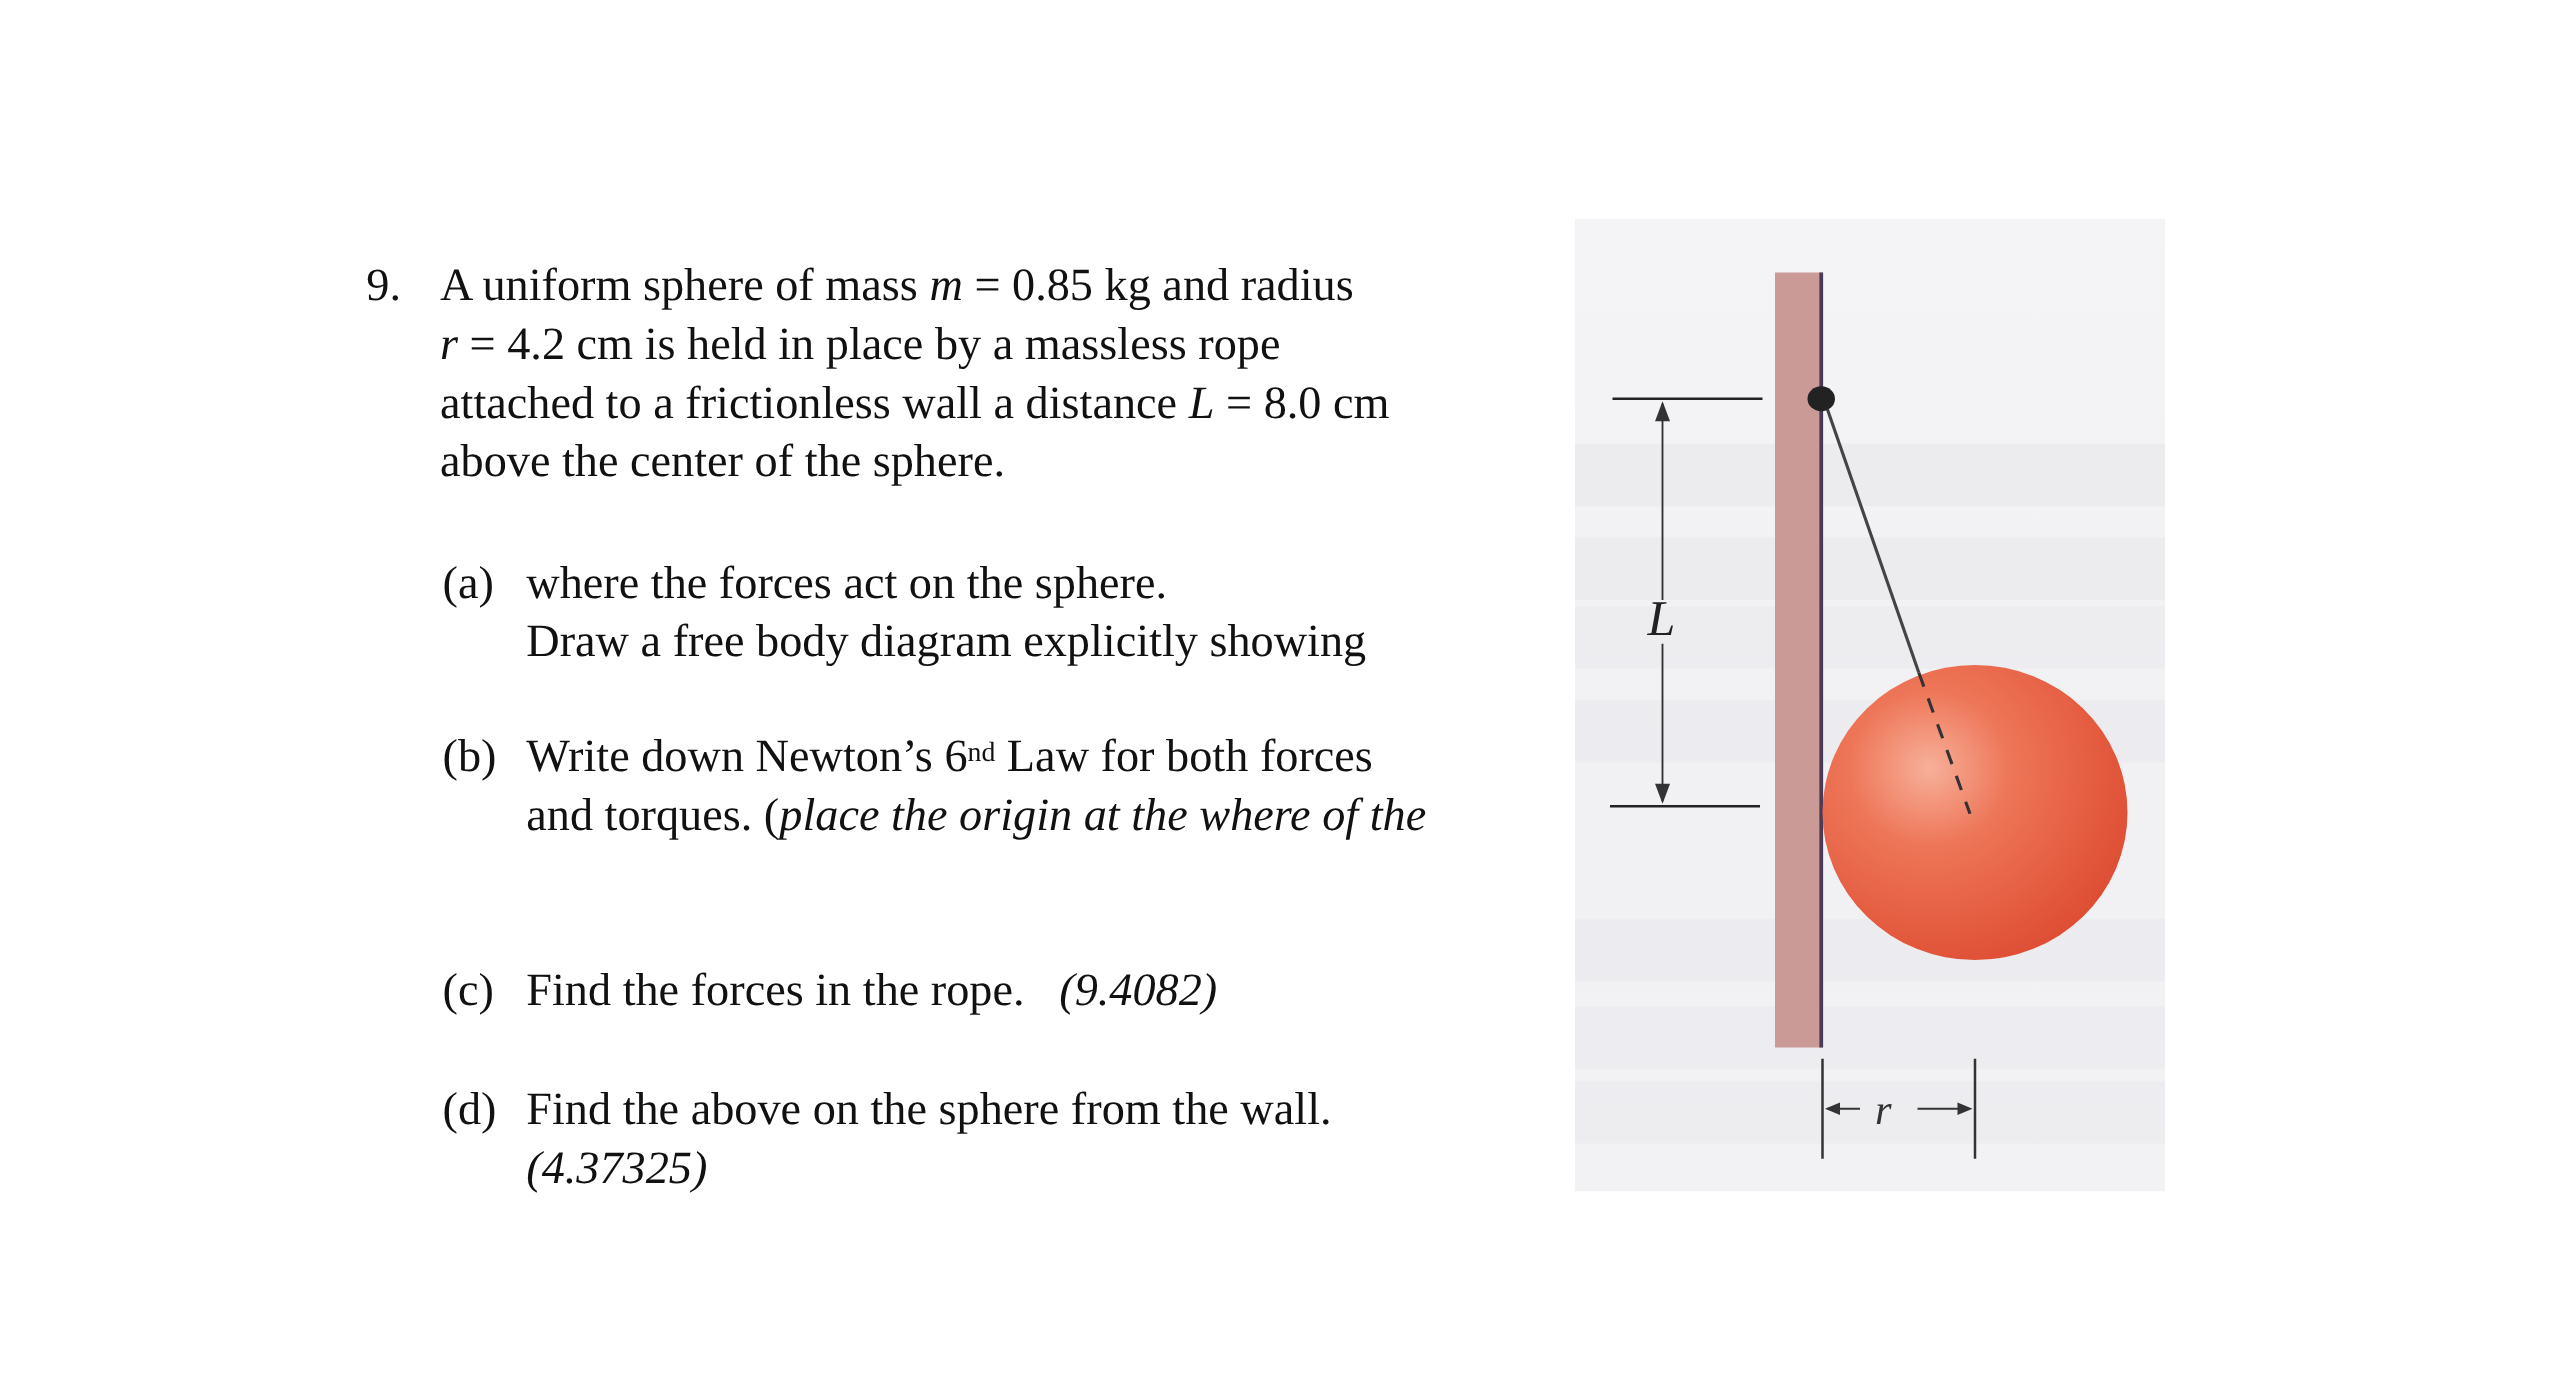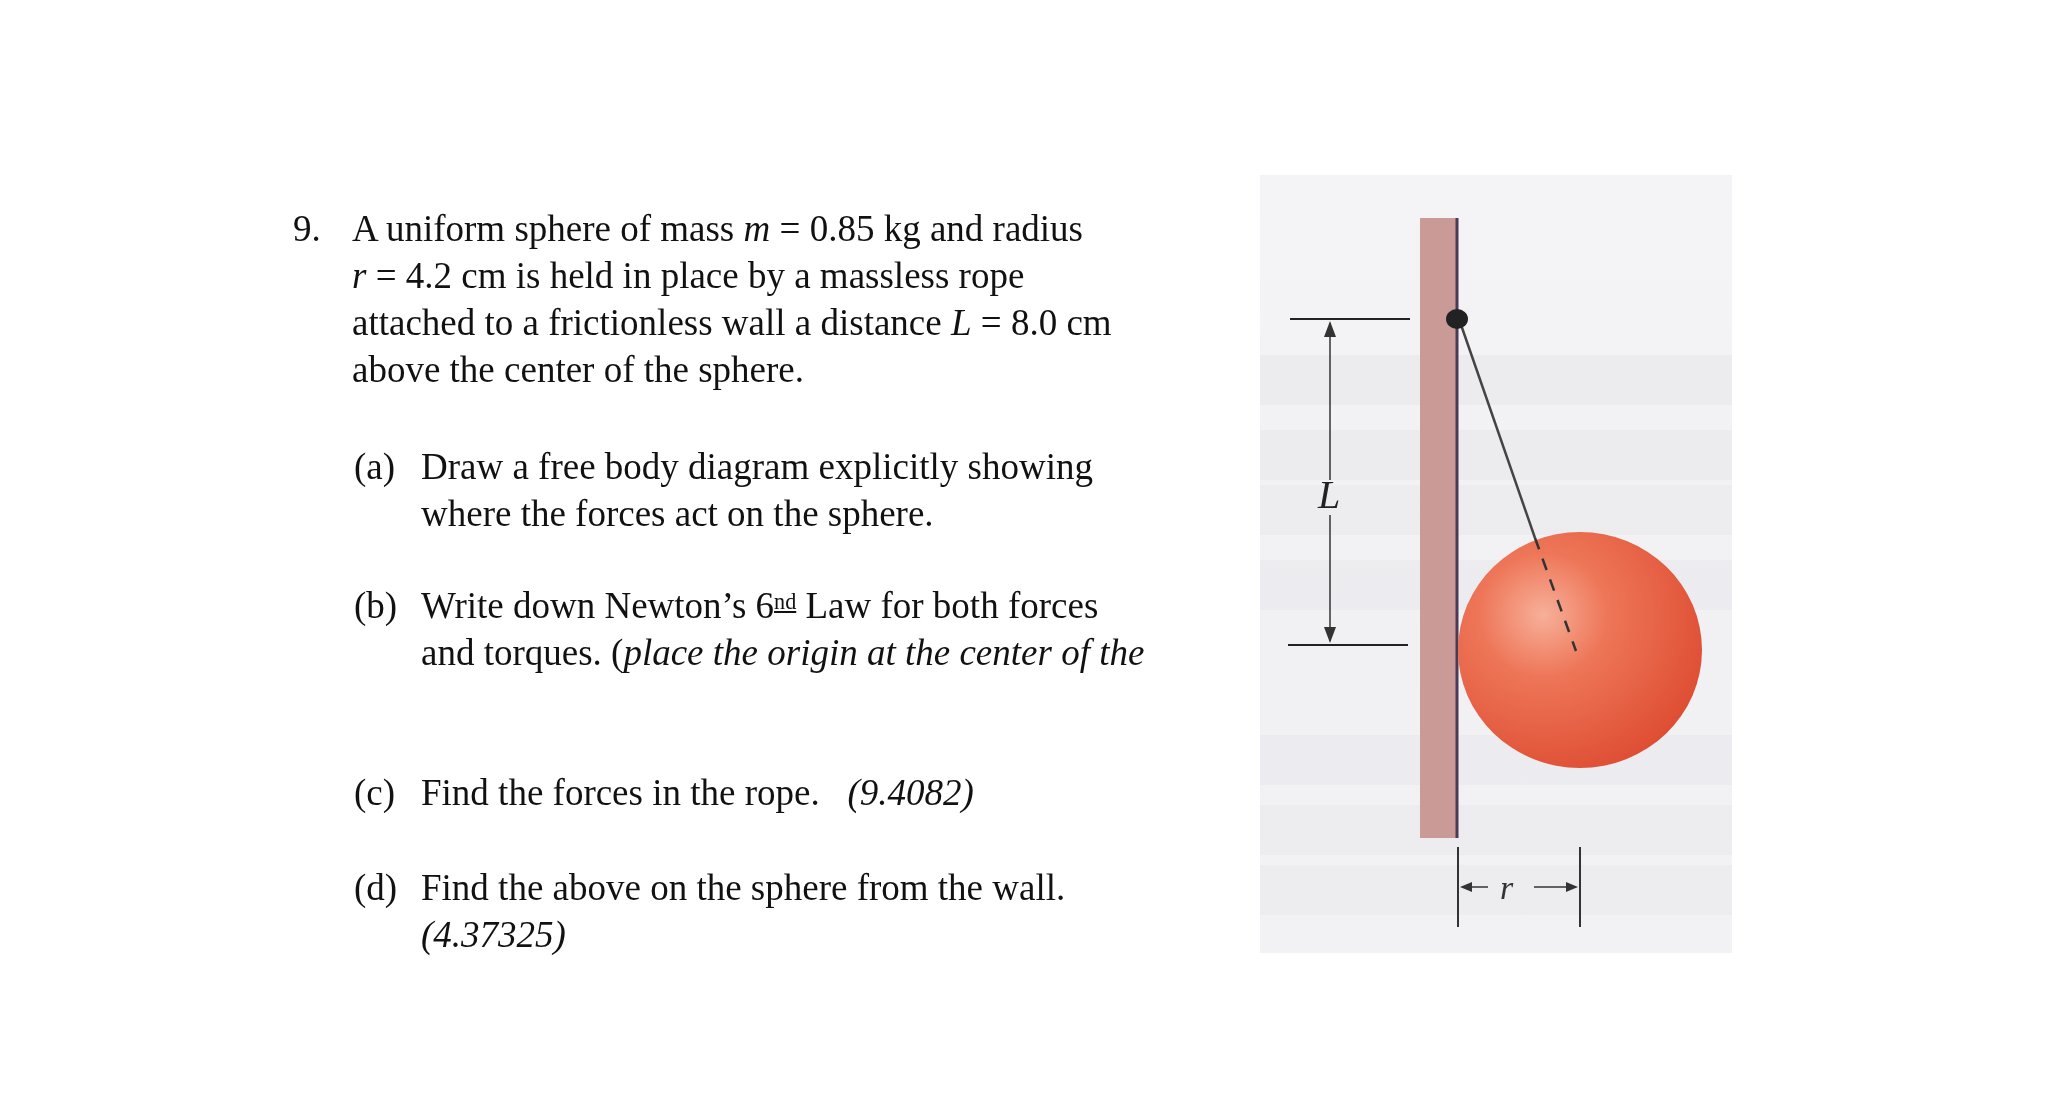--- a/index.html
+++ b/index.html
@@ -5,49 +5,49 @@
   html, body { margin:0; padding:0; background:#ffffff; }
   body { width:2046px; height:1119px; position:relative; overflow:hidden;
          font-family:"Liberation Serif", "DejaVu Serif", serif; color:#111; }
   .q { position:absolute; font-size:37px; line-height:47px; }
   .num { position:absolute; left:293px; top:205px; }
   .stem { position:absolute; left:352px; top:205px; width:880px; }
   .part { position:absolute; left:354px; width:900px; }
   .lbl { position:absolute; left:0; }
   .ptxt { position:absolute; left:67px; width:840px; }
   i { font-style:italic; }
-  sup { font-size:60%; vertical-align:top; position:relative; top:-4px;text-decoration:underline; }
+  sup { font-size:60%; vertical-align:top; position:relative; top:-4px; }
   .figure { position:absolute; left:1260px; top:175px; width:472px; height:778px;
             background:linear-gradient(180deg,#f4f4f6,#f1f1f3 60%,#f2f2f4); }
 </style>
 </head>
 <body>
 
 <div class="q num">9.</div>
 
 <div class="q stem">
   <div><span>A uniform sphere of mass </span><i>m</i><span> = 0.85 kg and radius</span></div>
   <div><i>r</i><span> = 4.2 cm is held in place by a massless rope</span></div>
   <div><span>attached to a frictionless wall a distance </span><i>L</i><span> = 8.0 cm</span></div>
   <div><span>above the center of the sphere.</span></div>
 </div>
 
 <div class="q part" style="top:443px;">
   <span class="lbl">(a)</span>
   <div class="ptxt">
+    <div>where the forces act on the sphere.</div>
     <div>Draw a free body diagram explicitly showing</div>
-    <div>where the forces act on the sphere.</div>
   </div>
 </div>
 
 <div class="q part" style="top:582px;">
   <span class="lbl">(b)</span>
   <div class="ptxt">
     <div><span>Write down Newton’s 6</span><sup>nd</sup><span> Law for both forces</span></div>
-    <div><span>and torques. (</span><i>place the origin at the center of the</i></div>
+    <div><span>and torques. (</span><i>place the origin at the where of the</i></div>
   </div>
 </div>
 
 <div class="q part" style="top:769px;">
   <span class="lbl">(c)</span>
   <div class="ptxt">
     <span>Find the forces in the rope.</span>&nbsp;&nbsp;
     <i>(9.4082)</i>
   </div>
 </div>

